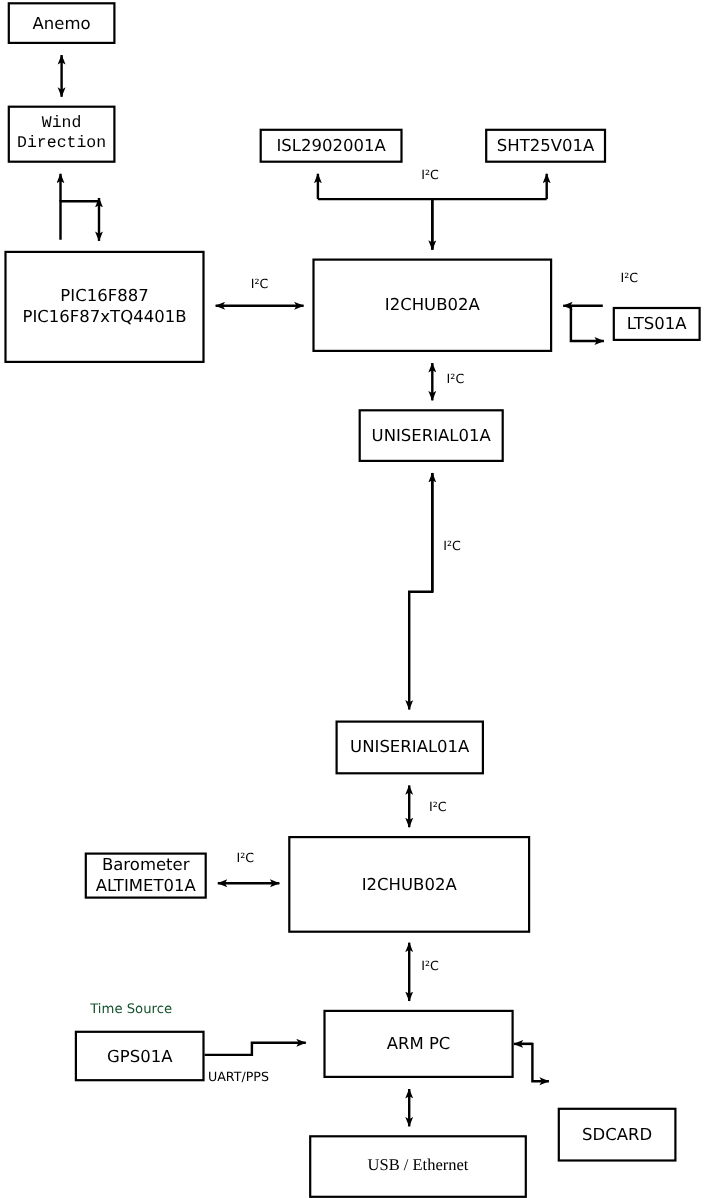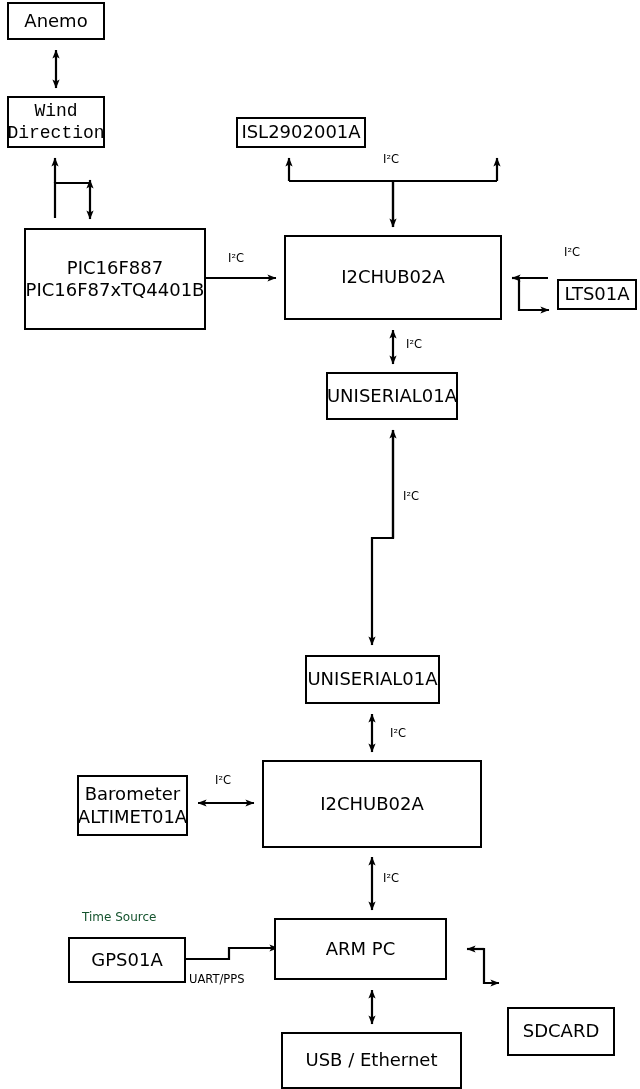--- a/index.html
+++ b/index.html
@@ -27,21 +27,21 @@
   .node {
     position: absolute;
     box-sizing: border-box;
     border: 2px solid #000000;
     background: #ffffff;
     display: flex;
     align-items: center;
     justify-content: center;
     text-align: center;
     line-height: 1.25;
-    font-size: 18px;
+    font-size: 15px;
     color: #000000;
     z-index: 3;
   }
   .node .lbl {
     display: block;
     white-space: pre-line;
   }
   .edge-label {
     position: absolute;
     font-size: 11.5px;
@@ -114,29 +114,32 @@
 
   <div class="node" style="left:7px; top:2px; width:98px; height:38px;">
     <span class="lbl">Anemo</span>
   </div>
 
   <div class="node" style="left:7px; top:96px; width:98px; height:52px;font-family:Liberation Mono, monospace;">
     <span class="lbl">Wind
 Direction</span>
   </div>
 
-  <div class="node" style="left:4px; top:228px; width:182px; height:102px;margin-left:20px;">
+  <div class="node" style="left:4px; top:228px; width:182px; height:102px;">
     <span class="lbl">PIC16F887
 PIC16F87xTQ4401B</span>
   </div>
 
   <div class="node" style="left:236px; top:117px; width:130px; height:31px;">
     <span class="lbl">ISL2902001A</span>
   </div>
 
+  <div class="node" style="left:441px; top:117px; width:110px; height:31px;">
+    <span class="lbl">SHT25V01A</span>
+  </div>
 
   <div class="node" style="left:284px; top:235px; width:218px; height:85px;">
     <span class="lbl">I2CHUB02A</span>
   </div>
 
   <div class="node" style="left:557px; top:279px; width:80px; height:31px;">
     <span class="lbl">LTS01A</span>
   </div>
 
   <div class="node" style="left:326px; top:372px; width:132px; height:48px;">
@@ -144,38 +147,38 @@
   </div>
 
   <div class="node" style="left:305px; top:655px; width:135px; height:49px;">
     <span class="lbl">UNISERIAL01A</span>
   </div>
 
   <div class="node" style="left:262px; top:760px; width:220px; height:88px;">
     <span class="lbl">I2CHUB02A</span>
   </div>
 
-  <div class="node" style="left:77px; top:775px; width:111px; height:61px;">
+  <div class="node" style="left:77px; top:775px; width:111px; height:42px;">
     <span class="lbl">Barometer
 ALTIMET01A</span>
   </div>
 
   <div class="node" style="left:68px; top:937px; width:118px; height:46px;">
     <span class="lbl">GPS01A</span>
   </div>
 
-  <div class="node" style="left:274px; top:918px; width:173px; height:62px;">
+  <div class="node" style="left:294px; top:918px; width:173px; height:62px;">
     <span class="lbl">ARM PC</span>
   </div>
 
   <div class="node" style="left:507px; top:959px; width:108px; height:49px;margin-top:48px;">
     <span class="lbl">SDCARD</span>
   </div>
 
-  <div class="node" style="left:281px; top:1032px; width:181px; height:57px;">
+  <div class="node" style="left:281px; top:1032px; width:198px; height:57px;font-family:Liberation Serif, serif;">
     <span class="lbl">USB / Ethernet</span>
   </div>
 
   <span class="edge-label" style="left:383px; top:152px;">I²C</span>
   <span class="edge-label" style="left:228px; top:251px;">I²C</span>
   <span class="edge-label" style="left:564px; top:245px;">I²C</span>
   <span class="edge-label" style="left:406px; top:337px;">I²C</span>
   <span class="edge-label" style="left:403px; top:489px;">I²C</span>
   <span class="edge-label" style="left:390px; top:726px;">I²C</span>
   <span class="edge-label" style="left:215px; top:773px;">I²C</span>

